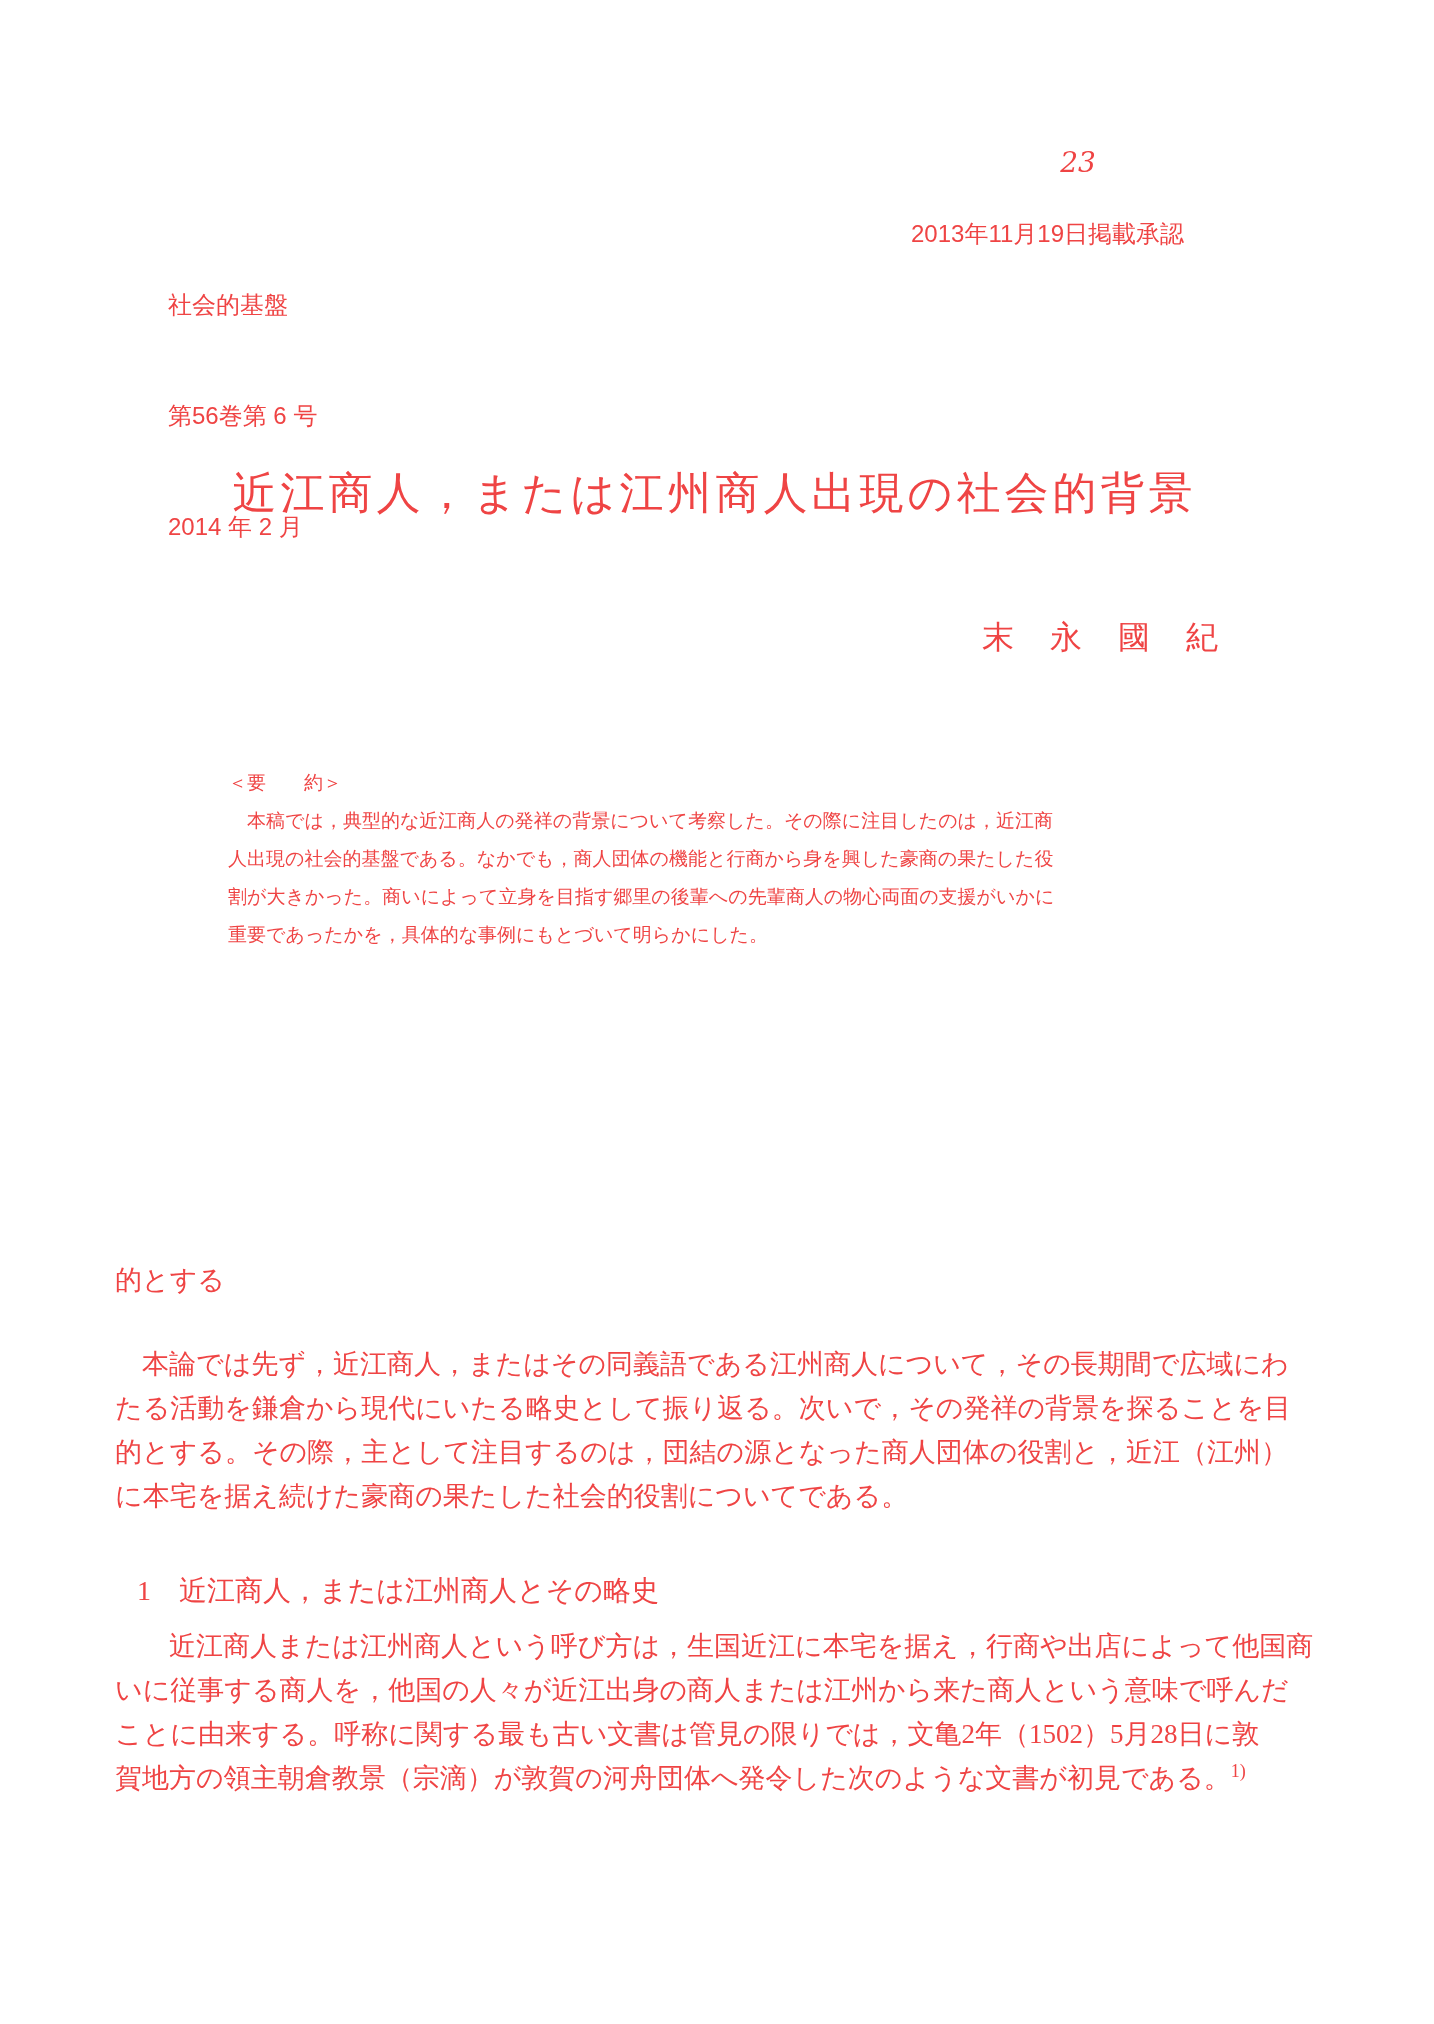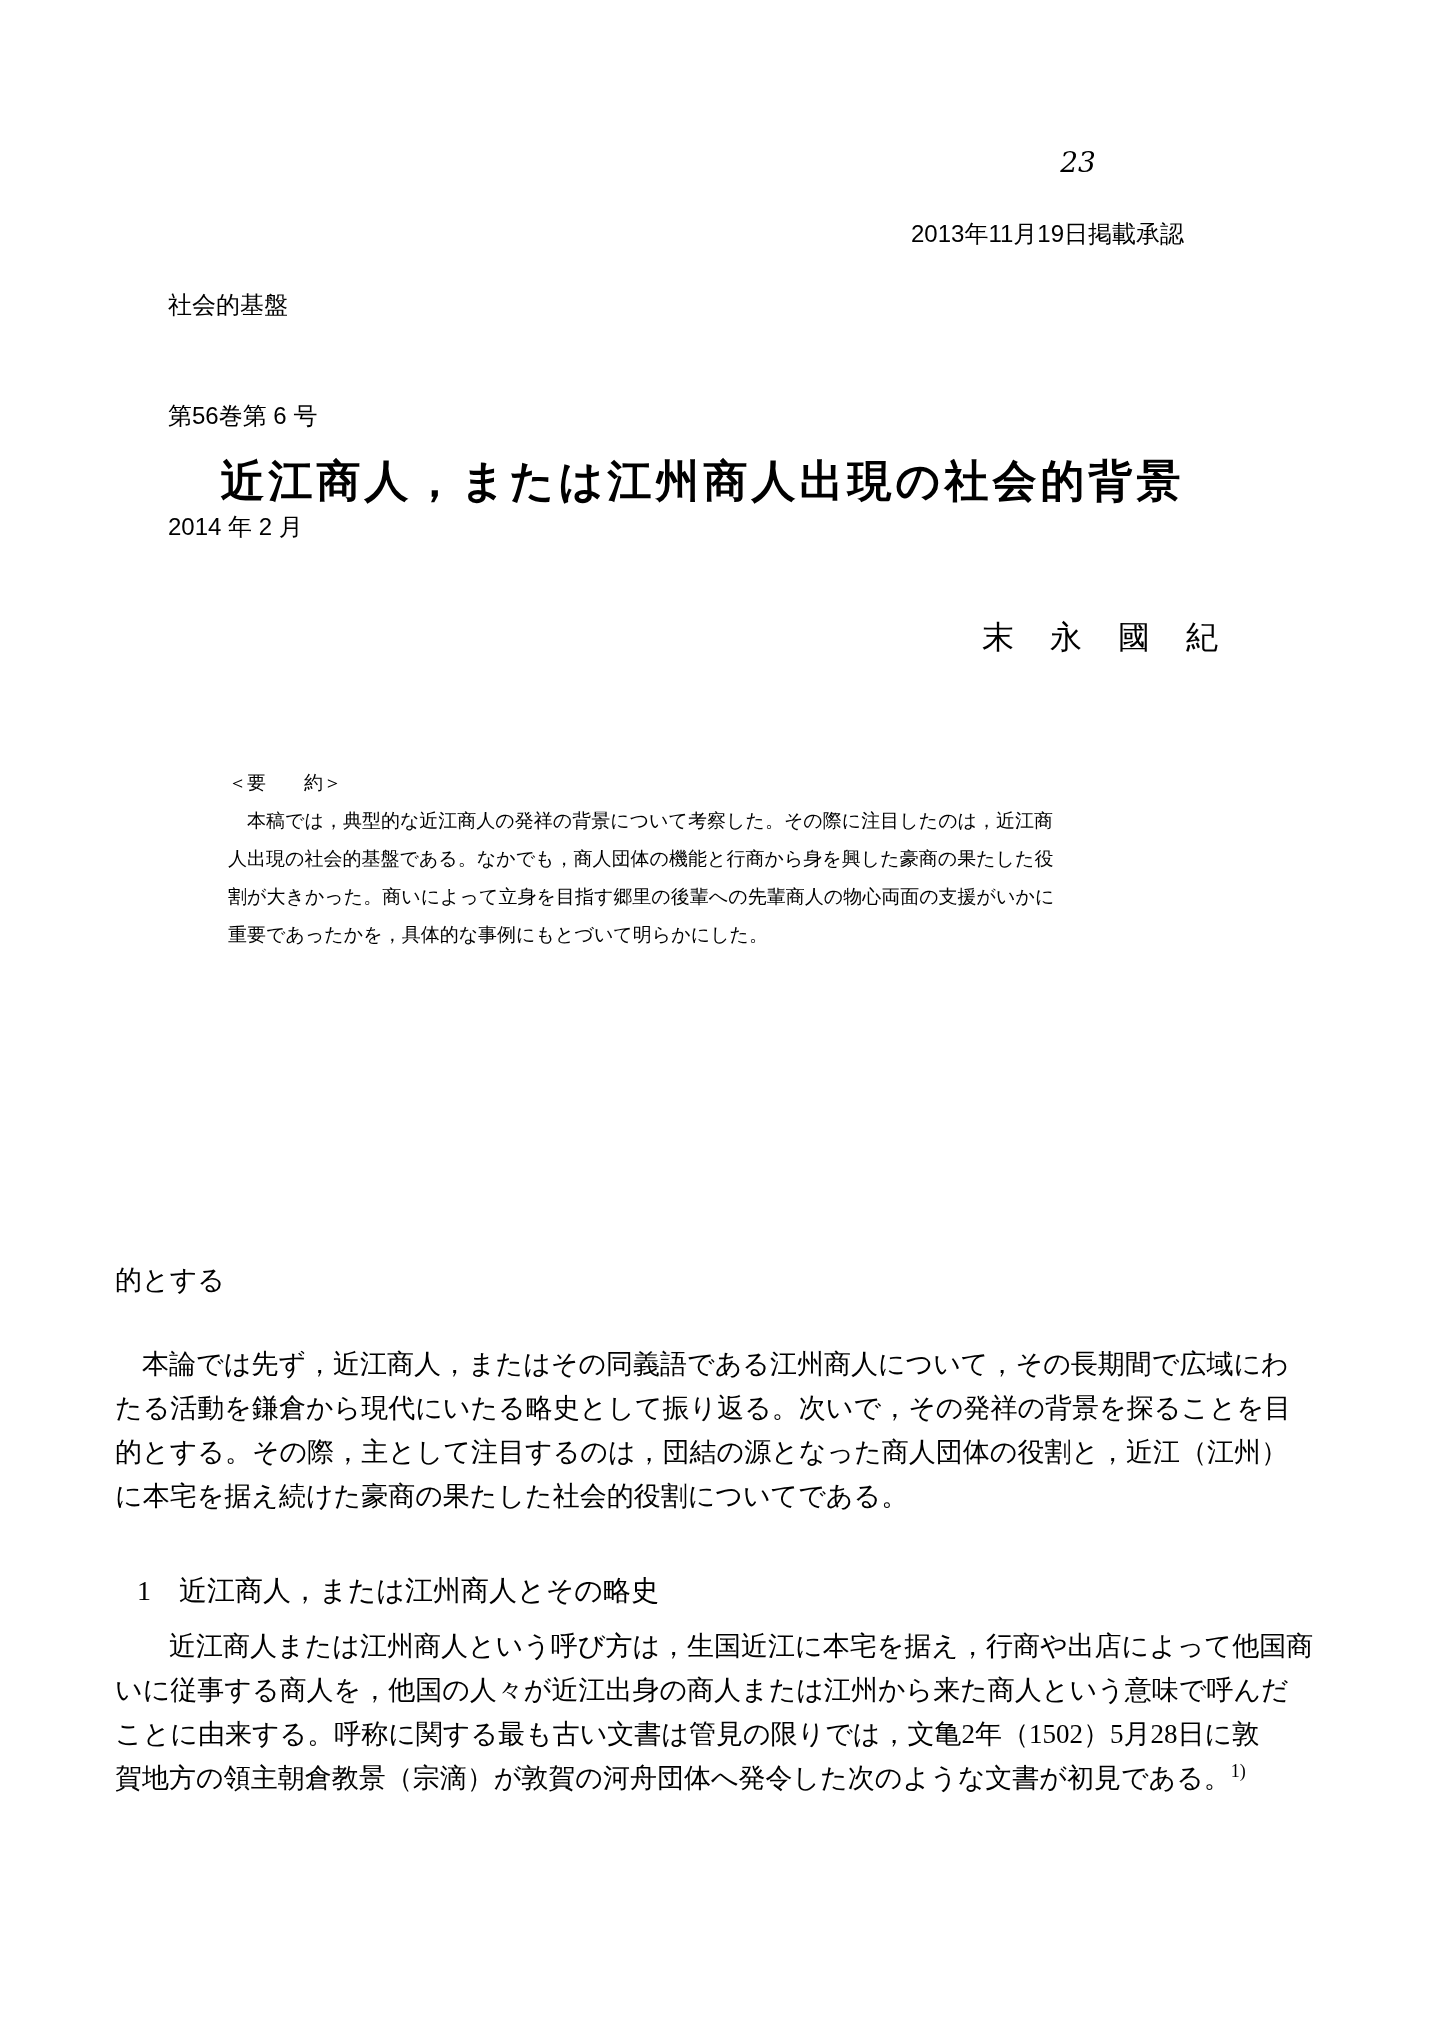--- a/index.html
+++ b/index.html
@@ -2,21 +2,21 @@
 <html lang="ja"><head>
 <meta charset="utf-8">
 <style>
   html, body { margin: 0; padding: 0; background: #e9e9e9; }
   .page {
     position: relative;
     width: 1434px;
     height: 2024px;
     margin: 0 auto;
     background: #ffffff;
-    color: #000000;
+    color: #ef4444;
     font-family: "Liberation Serif", "DejaVu Serif", serif;
     overflow: hidden;
   }
 
   .page-number {
     position: absolute;
     left: 1048px; top: 146px;
     width: 60px;
     font-family: "DejaVu Serif", serif;
     font-style: italic;
@@ -120,21 +120,21 @@
   <div class="page-number">23</div>
 
   <div class="journal-block">
     <div>社会的基盤</div>
     <div>第56巻第 6 号</div>
     <div>2014 年 2 月</div>
   </div>
 
   <div class="acceptance-note">2013年11月19日掲載承認</div>
 
-  <h1 class="article-title" style="font-weight: bold; margin: 0;">近江商人，または江州商人出現の社会的背景</h1>
+  <h1 class="article-title" style="font-weight: normal; margin: 12px;">近江商人，または江州商人出現の社会的背景</h1>
 
   <div class="article-author">末　永　國　紀</div>
 
   <div class="abstract-block">
     <div class="abstract-heading">＜要　　約＞</div>
     <p>　本稿では，典型的な近江商人の発祥の背景について考察した。その際に注目したのは，近江商
 人出現の社会的基盤である。なかでも，商人団体の機能と行商から身を興した豪商の果たした役
 割が大きかった。商いによって立身を目指す郷里の後輩への先輩商人の物心両面の支援がいかに
 重要であったかを，具体的な事例にもとづいて明らかにした。</p>
   </div>

